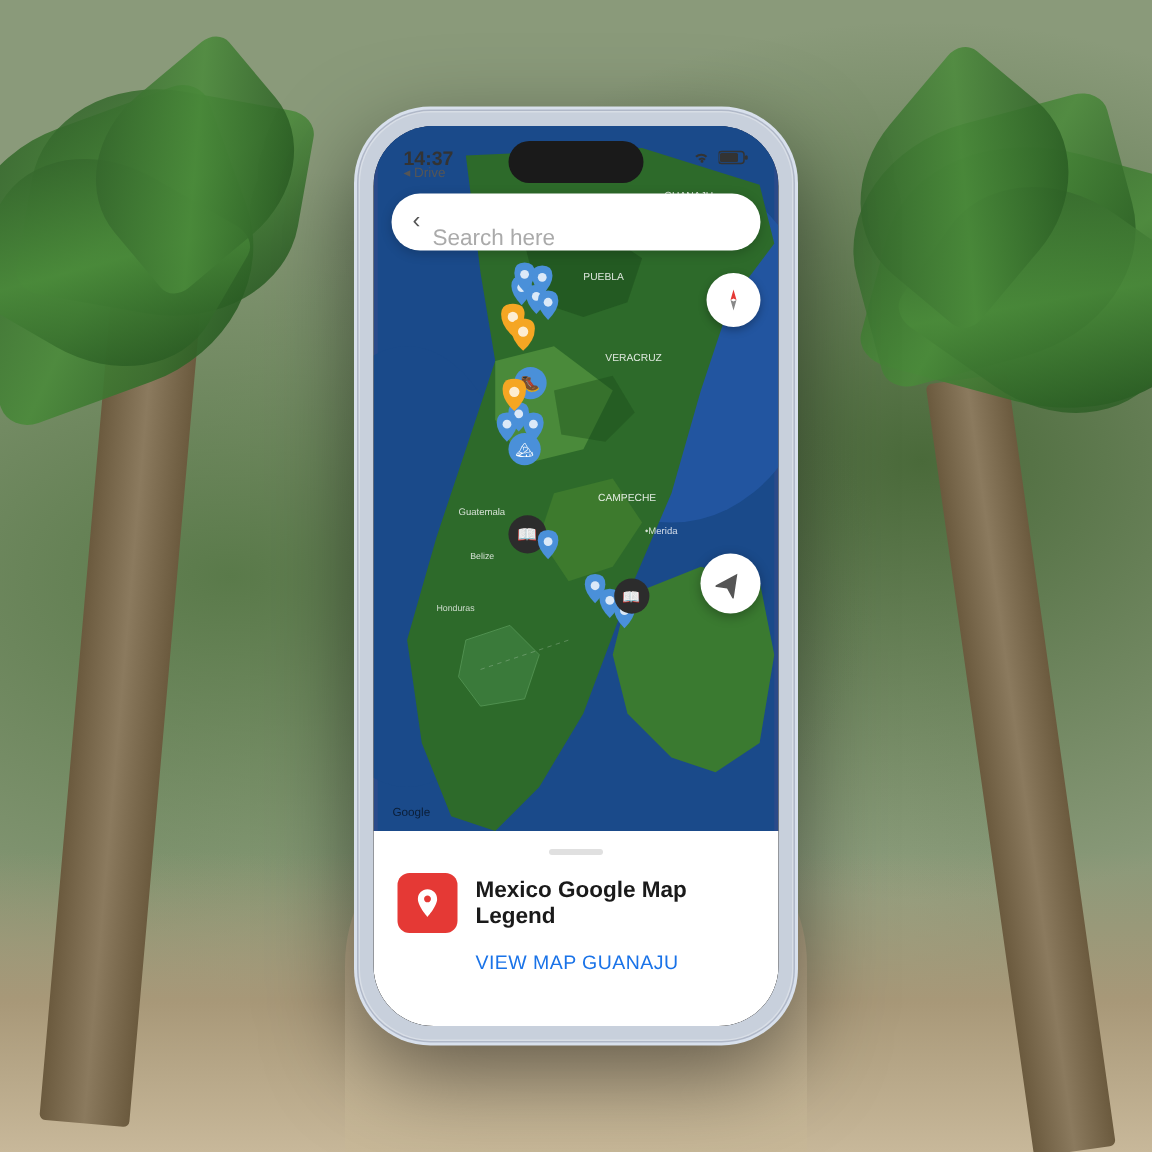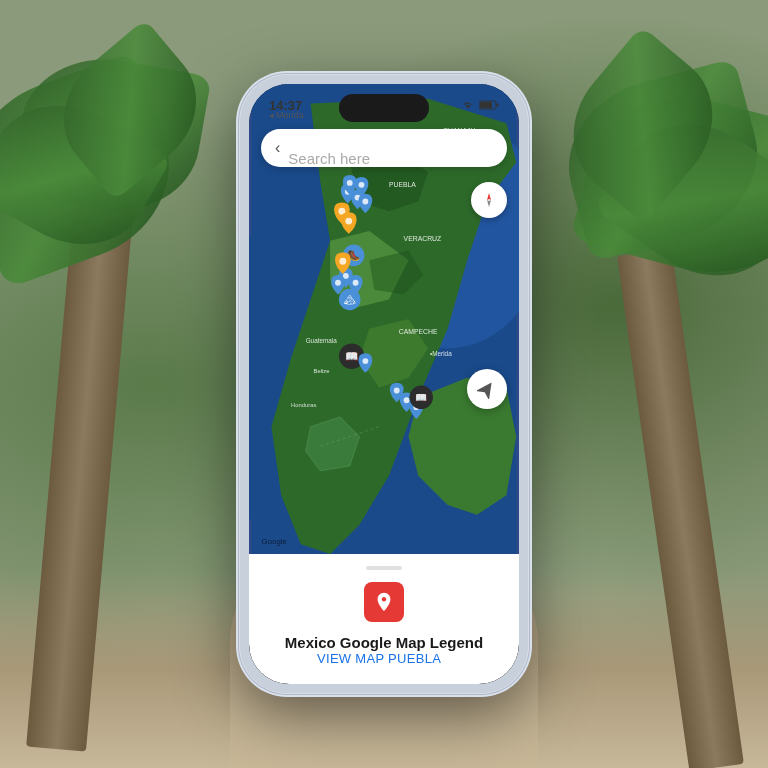--- a/index.html
+++ b/index.html
@@ -223,21 +223,21 @@
       height: 4px;
       background: #e0e0e0;
       border-radius: 2px;
       margin: 0 auto 12px;
     }
 
     .sheet-content {
       display: flex;
       align-items: center;
       gap: 12px;
-      flex-direction: column;
+      margin-bottom: 12px;
     }
 
     .sheet-icon {
       width: 40px;
       height: 40px;
       background: #e53935;
       border-radius: 8px;
       display: flex;
       align-items: center;
       justify-content: center;
@@ -329,21 +329,21 @@
         </svg>
 
         <svg width="20" height="10" viewBox="0 0 20 10">
           <rect x="0" y="1" width="17" height="8" rx="2" fill="none" stroke="#333" stroke-width="1"></rect>
           <rect x="1" y="2" width="12" height="6" rx="1" fill="#333"></rect>
           <rect x="17.5" y="3.5" width="2" height="3" rx="1" fill="#333"></rect>
         </svg>
       </div>
     </div>
 
-    <span class="drive-label">◂ Merida</span>
+    <span class="drive-label">◂ Drive</span>
 
     <div class="map-area">
       <div class="map-bg">
 
         <svg class="map-svg" viewBox="0 0 270 480" xmlns="http://www.w3.org/2000/svg">
 
           <rect width="270" height="480" fill="#1a4a8a"></rect>
 
           <ellipse cx="200" cy="150" rx="100" ry="120" fill="#2255a0"></ellipse>
 
@@ -484,19 +484,19 @@
     <div class="bottom-sheet">
       <div class="sheet-handle"></div>
       <div class="sheet-content">
         <div class="sheet-icon">
           <svg viewBox="0 0 24 24">
             <path d="M12 2C8.13 2 5 5.13 5 9c0 5.25 7 13 7 13s7-7.75 7-13c0-3.87-3.13-7-7-7zm0 9.5c-1.38 0-2.5-1.12-2.5-2.5S10.62 6.5 12 6.5s2.5 1.12 2.5 2.5S13.38 11.5 12 11.5z"></path>
           </svg>
         </div>
         <span class="sheet-title">Mexico Google Map Legend</span>
       </div>
-      <div class="sheet-link">VIEW MAP PUEBLA</div>
+      <div class="sheet-link">VIEW MAP GUANAJU</div>
     </div>
 
     <div class="home-indicator"></div>
 
   </div>
 </div>
 
 </body></html>

